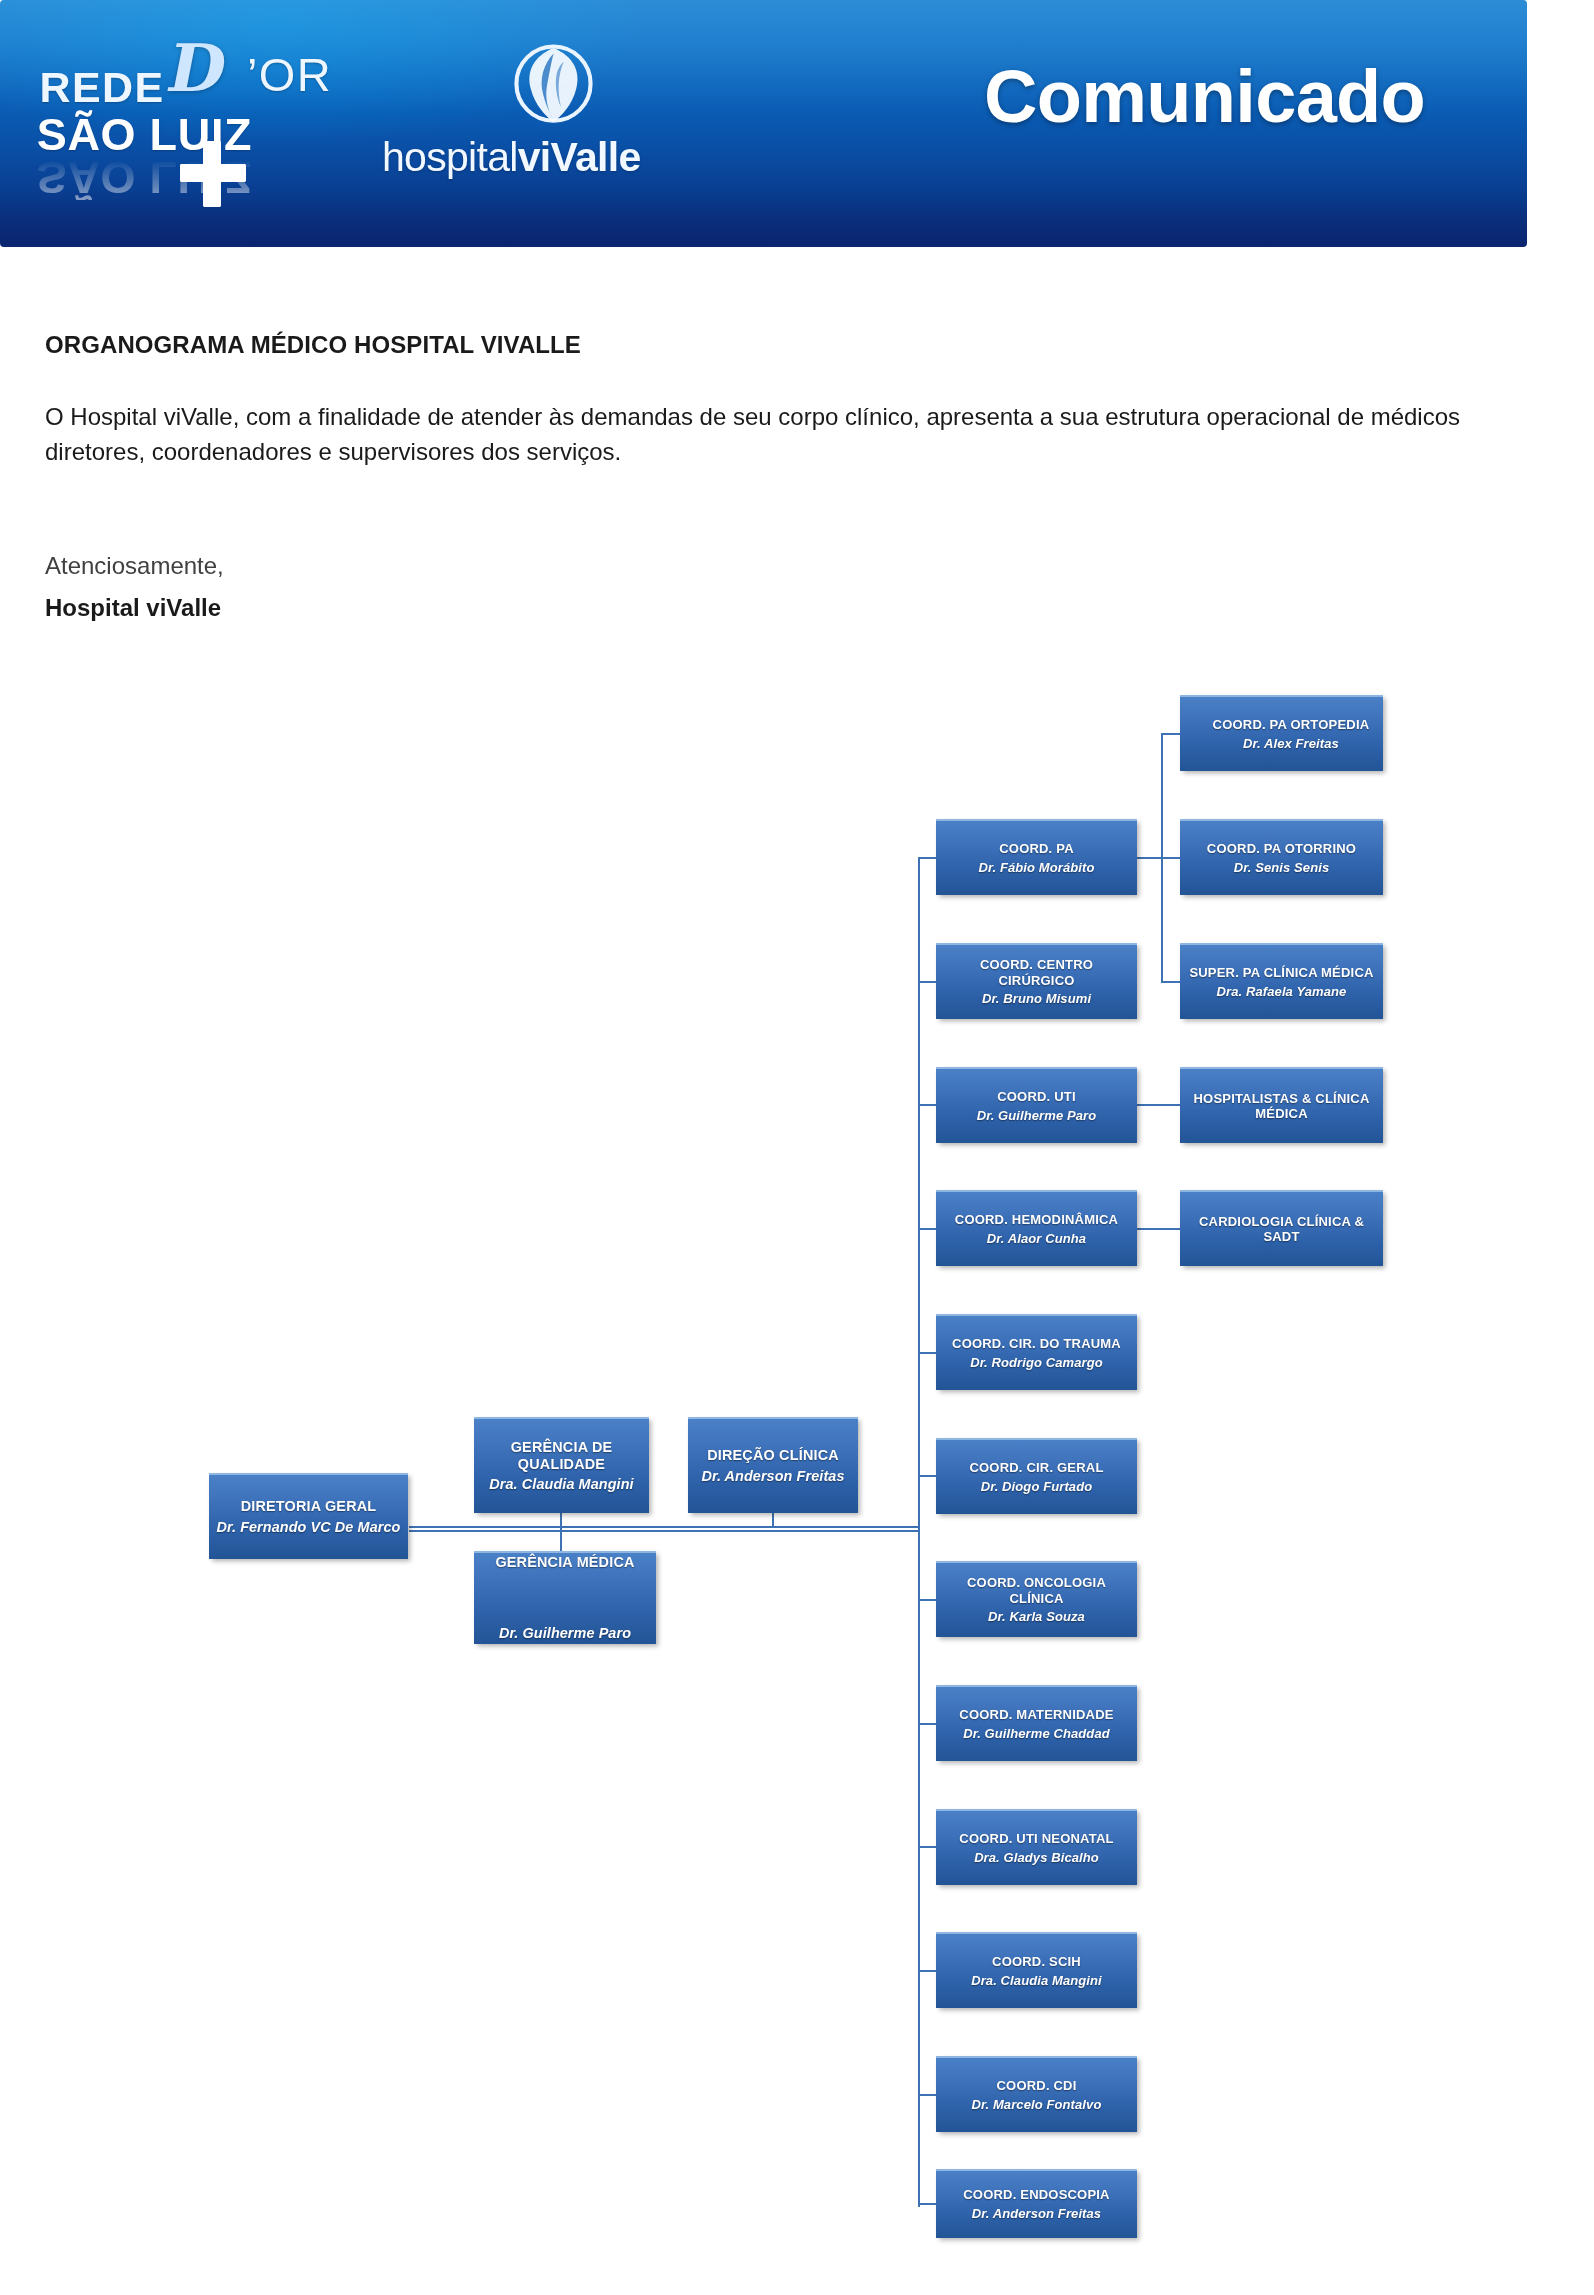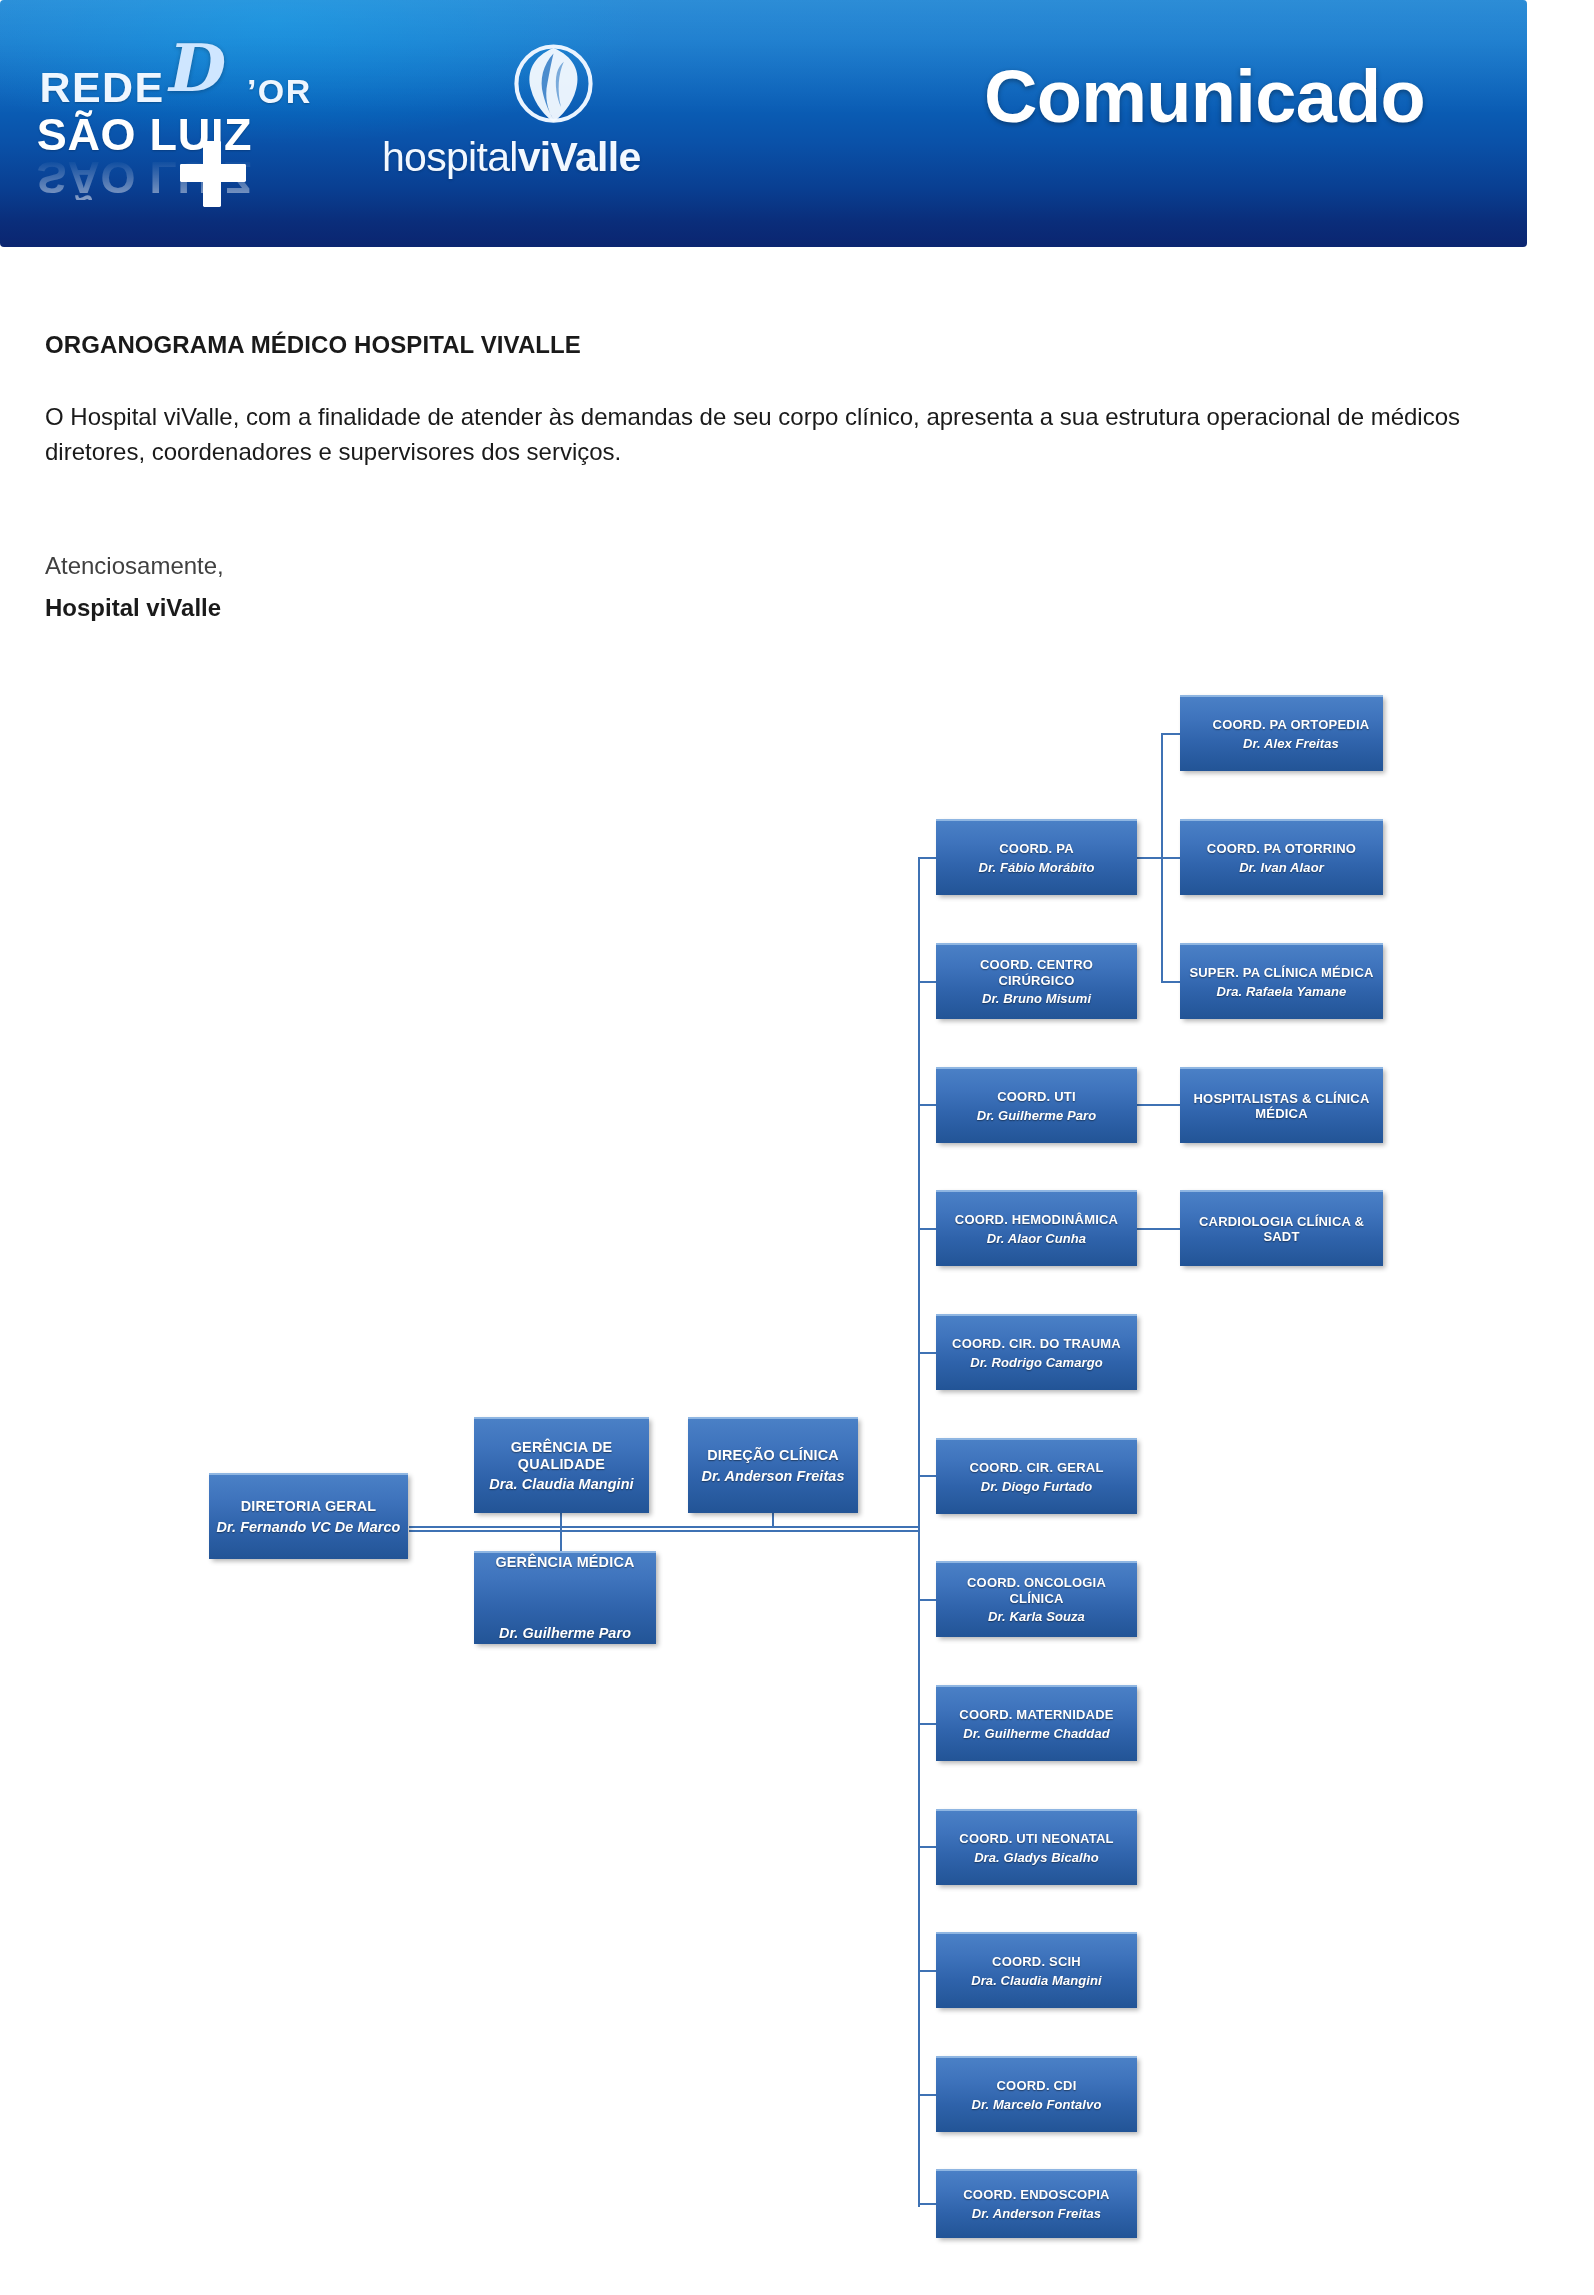--- a/index.html
+++ b/index.html
@@ -44,22 +44,22 @@
     text-shadow:0 1.4px 2.1px rgba(0,0,0,0.25);
   }
   .ro-dor{
     position:absolute; left:135px; top:-2.7px;
     font-family:"DejaVu Serif", serif;
     font-style:italic; font-size:66px; font-weight:bold;
     color:#cfe6ff; line-height:1;
     text-shadow:0 1.4px 4.1px rgba(0,0,0,0.28);
   }
   .ro-or{
-    position:absolute; left:213px; top:36px;
-    font-size:34px; font-weight:bold; letter-spacing:1.4px;
+    position:absolute; left:213px; top:13px;
+    font-size:47px; font-weight:normal; letter-spacing:1.4px;
     color:#eef6ff; line-height:1;
     text-shadow:0 1.4px 2.1px rgba(0,0,0,0.25);
   }
   .ro-row2{
     position:absolute; left:2.7px; top:74px;
     font-size:45px; font-weight:bold; letter-spacing:0.7px;
     color:#ffffff; line-height:1;
     text-shadow:0 1.4px 2.1px rgba(0,0,0,0.22);
   }
   .ro-mirror{
@@ -276,21 +276,21 @@
     <div class="node" style="left: 936px; top: 2169px; width: 201px; height: 69px;">
       <div class="ttl">COORD. ENDOSCOPIA</div>
       <div class="nme">Dr. Anderson Freitas</div>
     </div>
     <div class="node" style="left: 1180px; top: 695px; width: 203px; height: 76px; padding-left: 23px;">
       <div class="ttl">COORD. PA ORTOPEDIA</div>
       <div class="nme">Dr. Alex  Freitas</div>
     </div>
     <div class="node" style="left: 1180px; top: 819px; width: 203px; height: 76px; text-align: center;">
       <div class="ttl">COORD. PA OTORRINO</div>
-      <div class="nme">Dr. Ivan Alaor</div>
+      <div class="nme">Dr. Senis Senis</div>
     </div>
     <div class="node" style="left: 1180px; top: 943px; width: 203px; height: 76px;">
       <div class="ttl">SUPER.  PA CLÍNICA MÉDICA</div>
       <div class="nme">Dra. Rafaela Yamane</div>
     </div>
     <div class="node" style="left: 1180px; top: 1067px; width: 203px; height: 76px;">
       <div class="ttl">HOSPITALISTAS   &amp; CLÍNICA MÉDICA</div>
     </div>
     <div class="node" style="left: 1180px; top: 1190px; width: 203px; height: 76px;">
       <div class="ttl">CARDIOLOGIA  CLÍNICA &amp; SADT</div>

